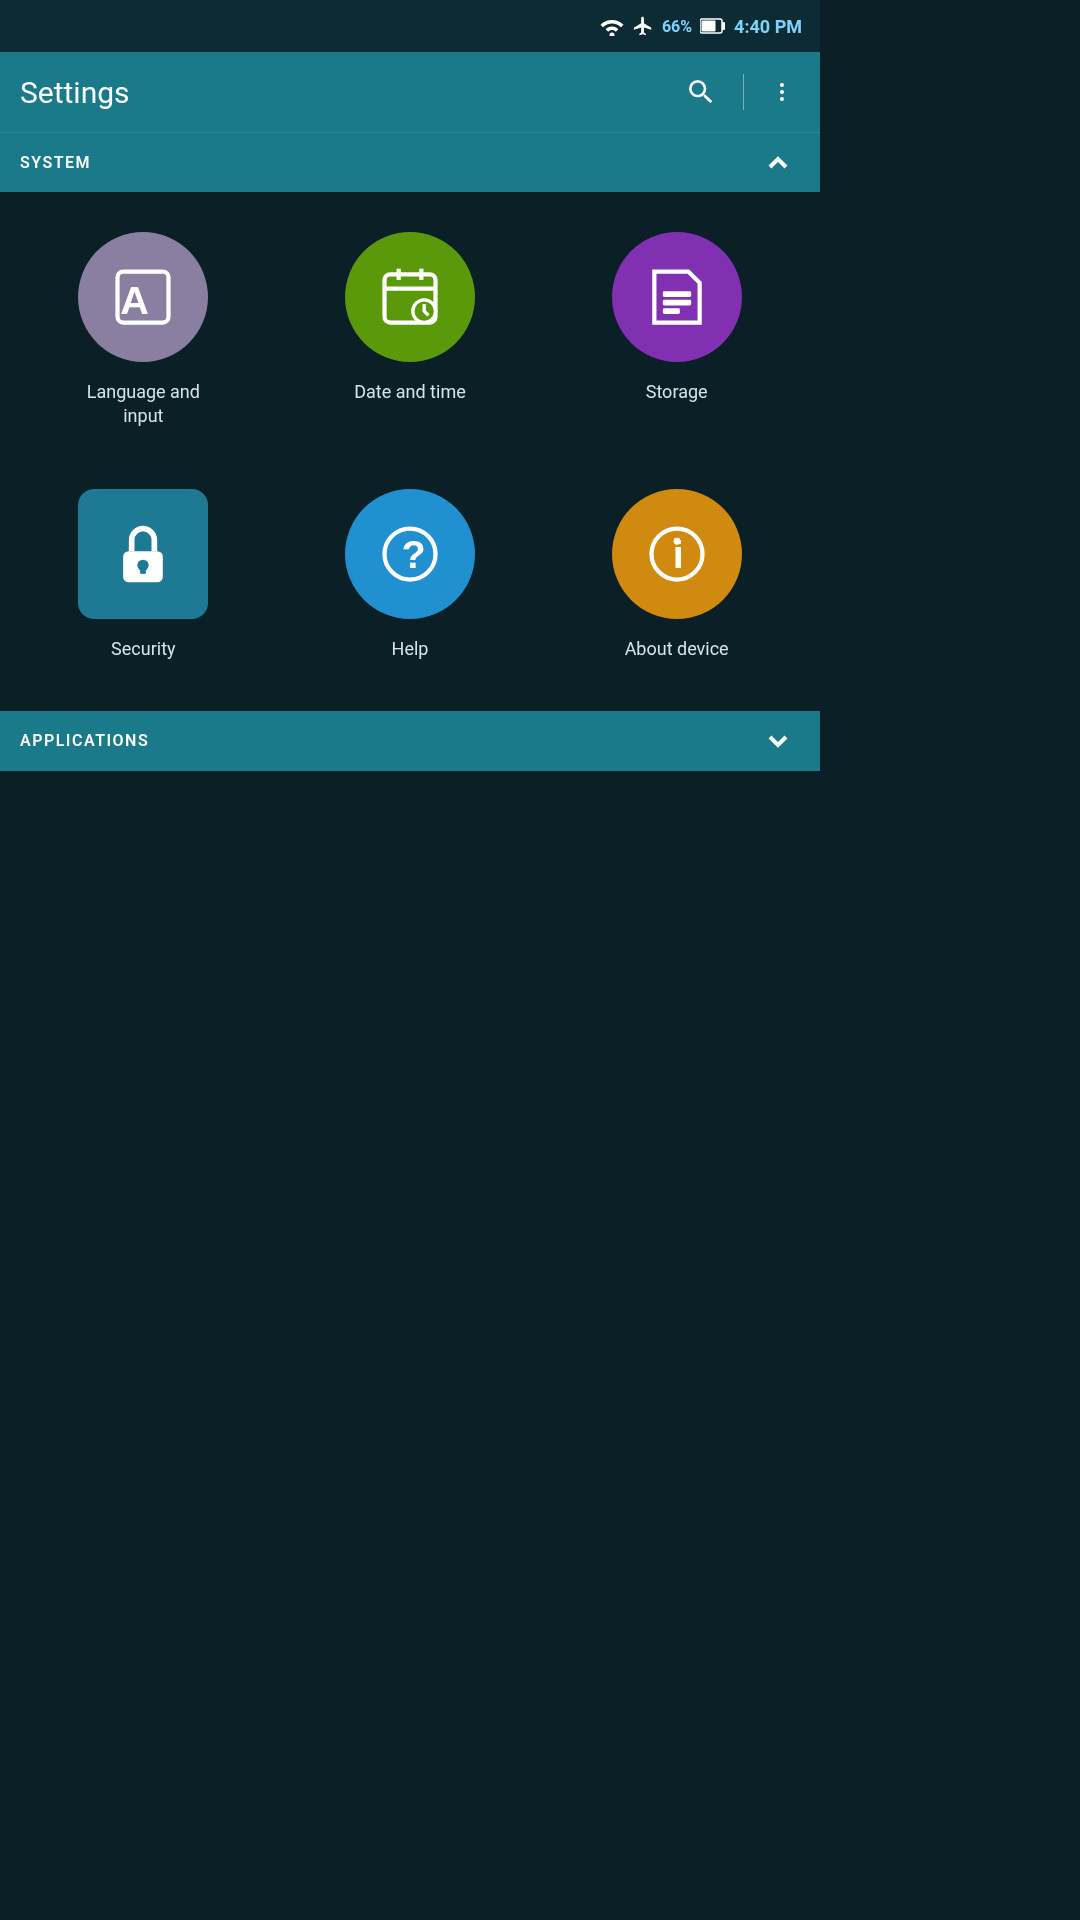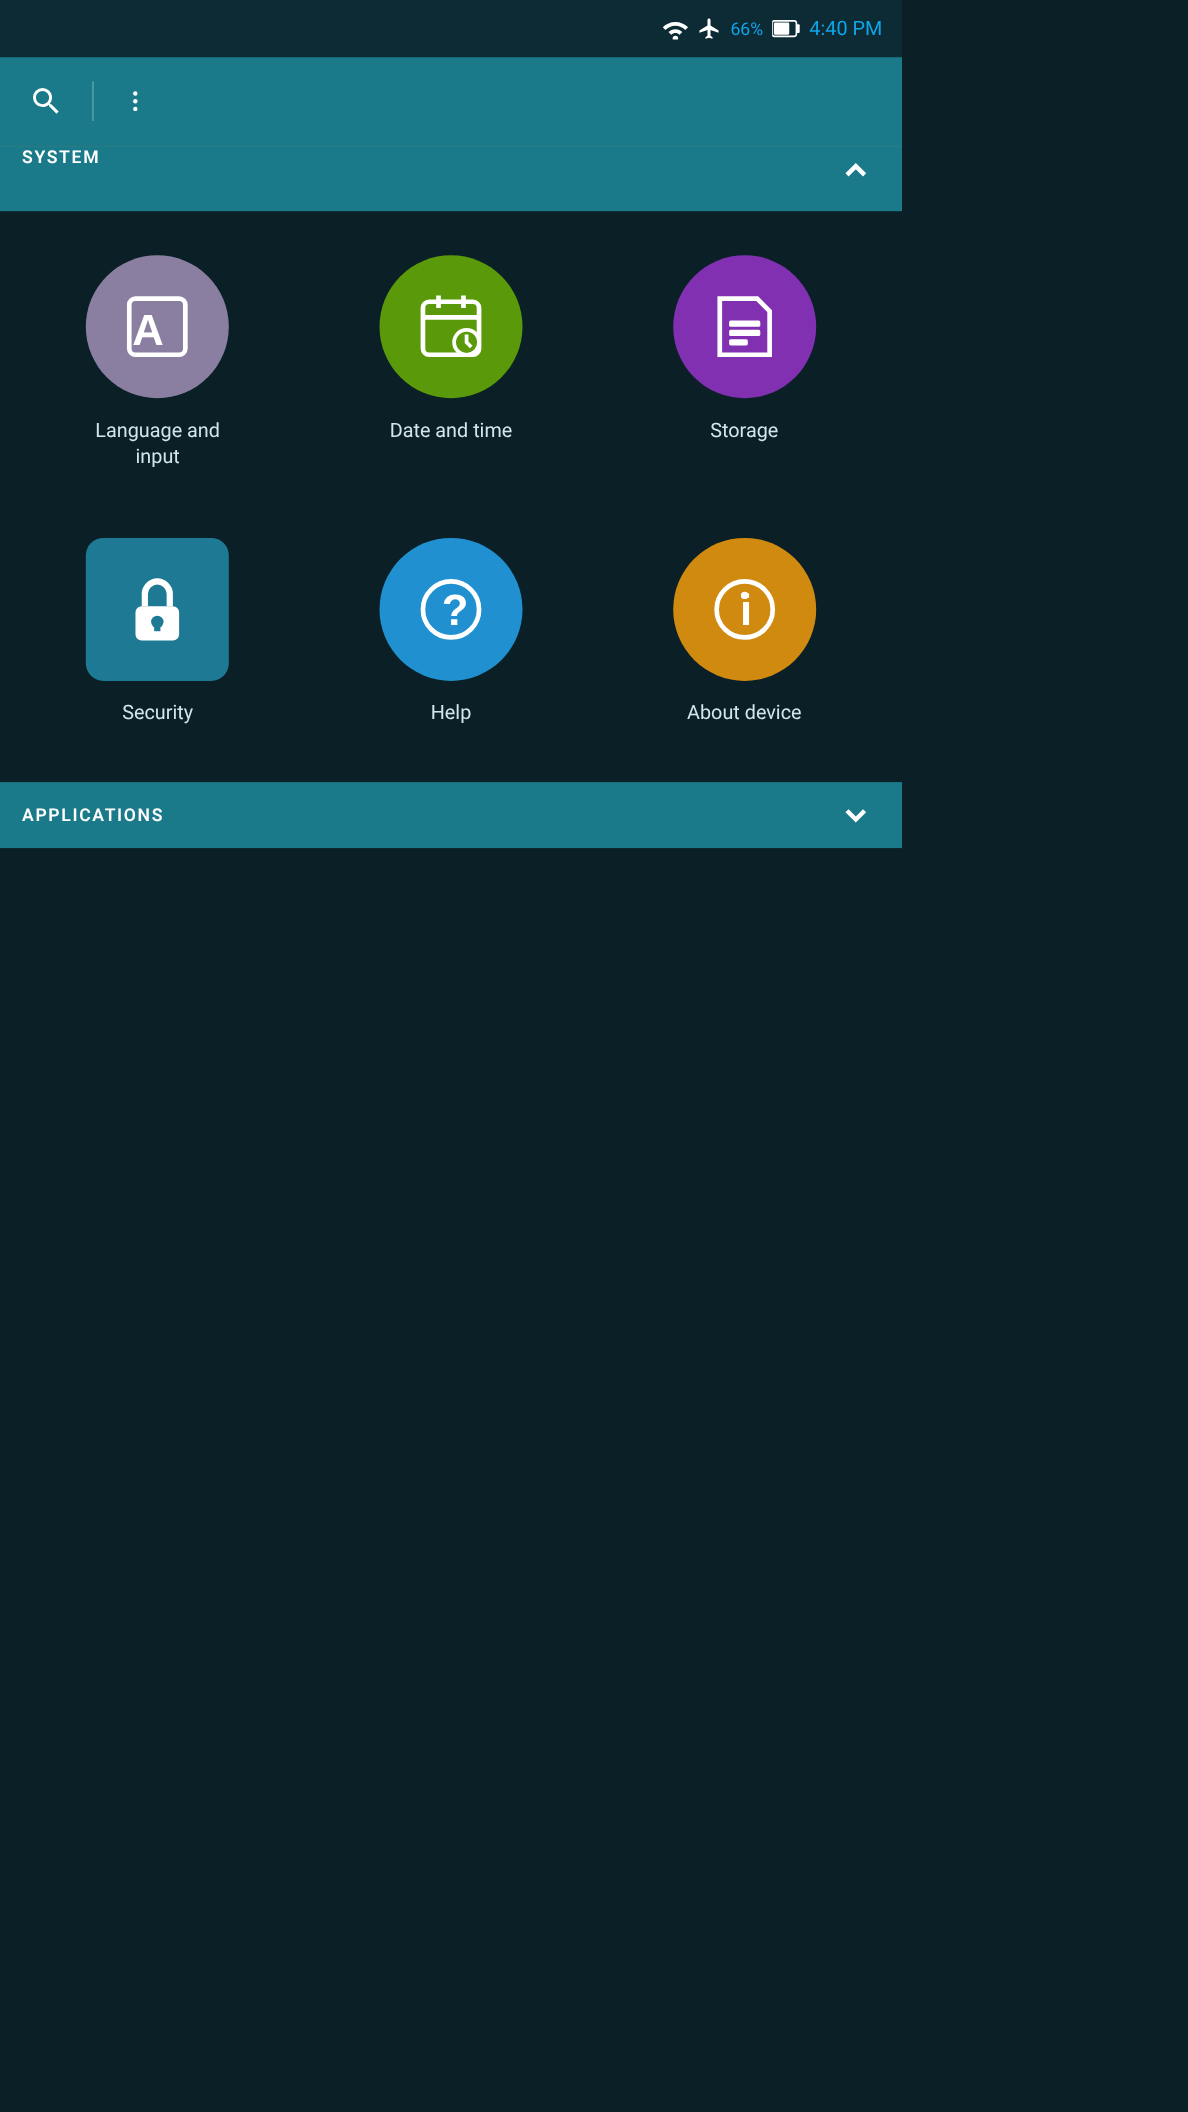--- a/index.html
+++ b/index.html
@@ -25,22 +25,22 @@
     }
 
     .status-icons {
       display: flex;
       align-items: center;
       gap: 8px;
     }
 
     .status-text {
       font-size: 18px;
-      font-weight: 400;
-      color: #0ea5e9;
+      font-weight: 700;
+      color: #7dd3fc;
     }
 
     
     .app-bar {
       background-color: #1a7a8a;
       height: 80px;
       display: flex;
       align-items: center;
       padding: 0 20px;
     }
@@ -73,21 +73,21 @@
       align-items: center;
       justify-content: center;
       padding: 6px;
     }
 
     
     .section-header {
       background-color: #1a7a8a;
       height: 60px;
       display: flex;
-      align-items: flex-start;
+      align-items: center;
       justify-content: space-between;
       padding: 0 20px;
       border-top: 1px solid rgba(255,255,255,0.1);
     }
 
     .section-title {
       font-size: 16px;
       font-weight: 600;
       color: #ffffff;
       letter-spacing: 1.5px;
@@ -203,20 +203,21 @@
       <rect x="0" y="2" width="22" height="14" rx="2" ry="2" stroke="white" stroke-width="1.5" fill="none"></rect>
       <rect x="1.5" y="3.5" width="14" height="11" rx="1" fill="white"></rect>
       <rect x="22" y="5" width="3" height="8" rx="1" fill="white"></rect>
     </svg>
 
     <span class="status-text">4:40 PM</span>
   </div>
 </div>
 
 <div class="app-bar">
+  <span class="app-bar-title">Settings</span>
   <div class="app-bar-actions">
     <button class="icon-btn">
       <svg class="search-svg" viewBox="0 0 24 24">
         <path d="M15.5 14h-.79l-.28-.27A6.471 6.471 0 0 0 16 9.5 6.5 6.5 0 1 0 9.5 16c1.61 0 3.09-.59 4.23-1.57l.27.28v.79l5 4.99L20.49 19l-4.99-5zm-6 0C7.01 14 5 11.99 5 9.5S7.01 5 9.5 5 14 7.01 14 9.5 11.99 14 9.5 14z"></path>
       </svg>
     </button>
     <div class="app-bar-divider"></div>
     <button class="icon-btn">
       <svg class="dots-svg" viewBox="0 0 24 24" fill="white">
         <circle cx="12" cy="5" r="2"></circle>

